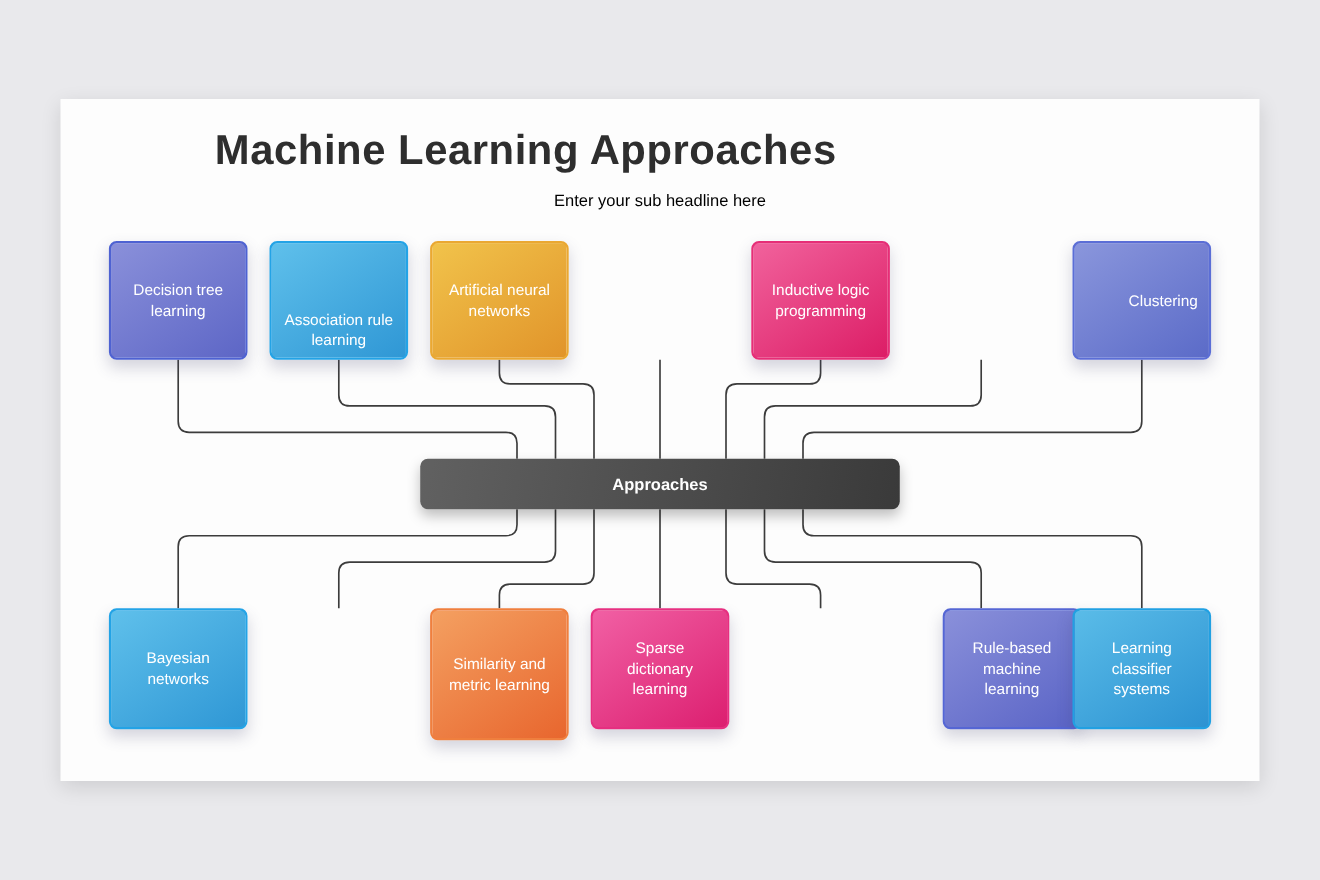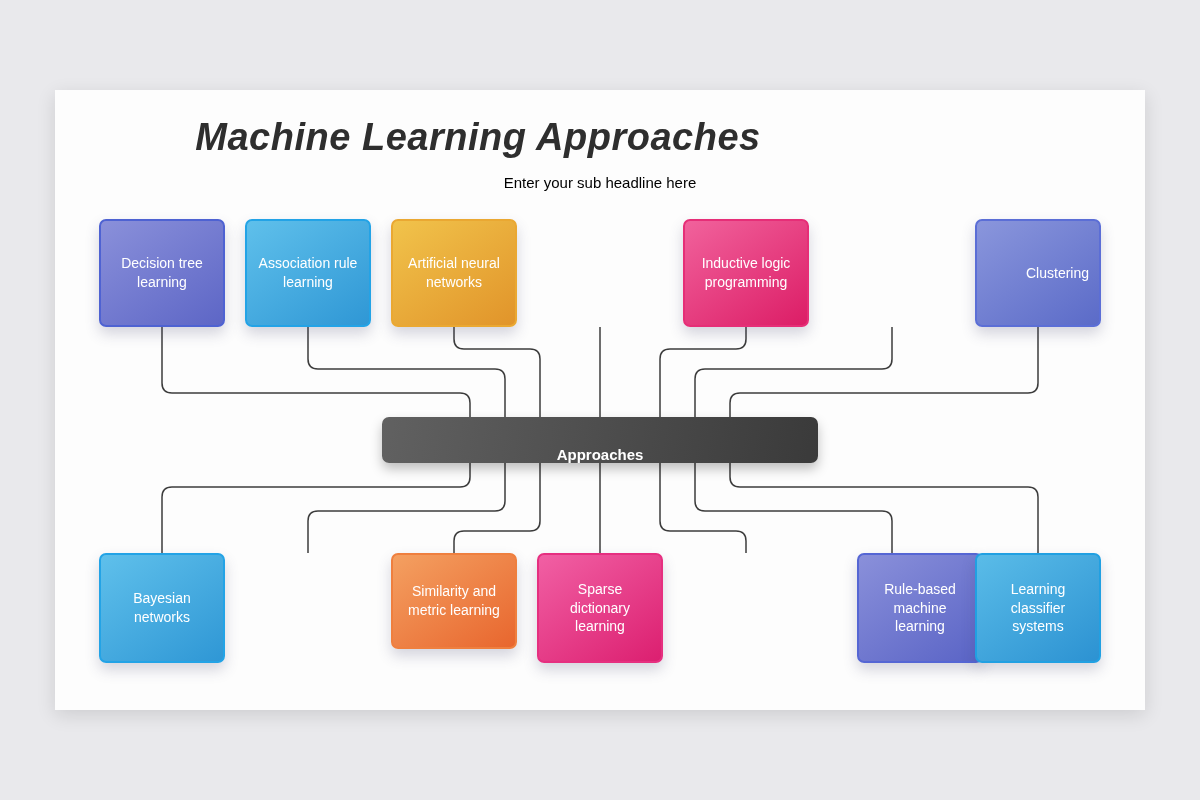--- a/index.html
+++ b/index.html
@@ -22,21 +22,20 @@
     position: absolute; left: 0; top: 0;
     width: 1200px; height: 800px;
     z-index: 1;
   }
   .title {
     position: absolute; left: 0; top: 116px; width: 956px;
     text-align: center;
     font-size: 38px; font-weight: 600; color: #2e2e2e;
     letter-spacing: 0.5px;
     z-index: 2;
-    font-style: italic;
   }
   .subtitle {
     position: absolute; left: 0; top: 174px; width: 1200px;
     text-align: center;
     font-size: 15px; color: #000000;
     z-index: 2;
   }
   .center-bar {
     position: absolute;
     left: 382px; top: 417px;
@@ -83,46 +82,46 @@
       <path fill="none" stroke="#3c3c3c" stroke-width="1.5" d="M 454 553 L 454 541 Q 454 531 464 531 L 530 531 Q 540 531 540 521 L 540 463"></path>
       <path fill="none" stroke="#3c3c3c" stroke-width="1.5" d="M 600 553 L 600 463"></path>
       <path fill="none" stroke="#3c3c3c" stroke-width="1.5" d="M 746 553 L 746 541 Q 746 531 736 531 L 670 531 Q 660 531 660 521 L 660 463"></path>
       <path fill="none" stroke="#3c3c3c" stroke-width="1.5" d="M 892 553 L 892 521 Q 892 511 882 511 L 705 511 Q 695 511 695 501 L 695 463"></path>
       <path fill="none" stroke="#3c3c3c" stroke-width="1.5" d="M 1038 553 L 1038 497 Q 1038 487 1028 487 L 740 487 Q 730 487 730 477 L 730 463"></path>
     </svg>
 
   <h1 class="title">Machine Learning Approaches</h1>
   <p class="subtitle">Enter your sub headline here</p>
 
-  <div class="center-bar" id="center-bar" style="background: linear-gradient(100deg, rgb(97, 97, 97), rgb(58, 58, 58)); color: rgb(255, 255, 255); align-items: flex-end;">
+  <div class="center-bar" id="center-bar" style="background: linear-gradient(100deg, rgb(97, 97, 97), rgb(58, 58, 58)); color: rgb(255, 255, 255);">
     <span>Approaches</span>
   </div>
 
   <div class="row-layer" id="top-row">
       <div class="node" style="left: 99px; top: 219px; width: 126px; height: 108px; border-color: rgb(78, 98, 210); background: linear-gradient(145deg, rgb(138, 144, 218), rgb(93, 102, 198));">
         <span class="node-label">Decision tree learning</span>
       </div>
-      <div class="node" style="left: 245px; top: 219px; width: 126px; height: 108px; border-color: rgb(35, 163, 230); background: linear-gradient(145deg, rgb(95, 192, 235), rgb(47, 151, 213));">
+      <div class="node" style="left: 245px; top: 219px; width: 126px; height: 108px; border-color: rgb(35, 163, 230); background: linear-gradient(145deg, rgb(95, 192, 235), rgb(47, 151, 213)); align-items: flex-end;">
         <span class="node-label">Association rule learning</span>
       </div>
       <div class="node" style="left: 391px; top: 219px; width: 126px; height: 108px; border-color: rgb(234, 168, 50); background: linear-gradient(145deg, rgb(241, 195, 75), rgb(225, 148, 42));">
         <span class="node-label">Artificial neural networks</span>
       </div>
       <div class="node" style="left: 683px; top: 219px; width: 126px; height: 108px; border-color: rgb(230, 46, 119); background: linear-gradient(145deg, rgb(241, 98, 156), rgb(220, 29, 102));">
         <span class="node-label">Inductive logic programming</span>
       </div>
       <div class="node" style="left: 975px; top: 219px; width: 126px; height: 108px; border-color: rgb(91, 110, 214); background: linear-gradient(145deg, rgb(138, 150, 220), rgb(91, 107, 200)); padding-left: 48px;">
         <span class="node-label">Clustering</span>
       </div>
     </div>
   <div class="row-layer" id="bottom-row">
       <div class="node" style="left: 99px; top: 553px; width: 126px; height: 110px; border-color: rgb(35, 163, 230); background: linear-gradient(145deg, rgb(95, 192, 235), rgb(47, 151, 213));">
         <span class="node-label">Bayesian networks</span>
       </div>
-      <div class="node" style="left: 391px; top: 553px; width: 126px; height: 96px; border-color: rgb(239, 127, 62); background: linear-gradient(145deg, rgb(244, 160, 97), rgb(232, 102, 46));">
+      <div class="node" style="left: 391px; top: 553px; width: 126px; height: 120px; border-color: rgb(239, 127, 62); background: linear-gradient(145deg, rgb(244, 160, 97), rgb(232, 102, 46));">
         <span class="node-label">Similarity and metric learning</span>
       </div>
       <div class="node" style="left: 537px; top: 553px; width: 126px; height: 110px; border-color: rgb(230, 47, 128); background: linear-gradient(145deg, rgb(241, 96, 164), rgb(220, 31, 112));">
         <span class="node-label">Sparse dictionary learning</span>
       </div>
       <div class="node" style="left: 829px; top: 553px; width: 126px; height: 110px; border-color: rgb(85, 102, 212); background: linear-gradient(145deg, rgb(138, 144, 218), rgb(90, 100, 198)); margin-left: 28px;">
         <span class="node-label">Rule-based machine learning</span>
       </div>
       <div class="node" style="left: 975px; top: 553px; width: 126px; height: 110px; border-color: rgb(33, 160, 226); background: linear-gradient(145deg, rgb(90, 188, 232), rgb(44, 146, 210));">
         <span class="node-label">Learning classifier systems</span>

